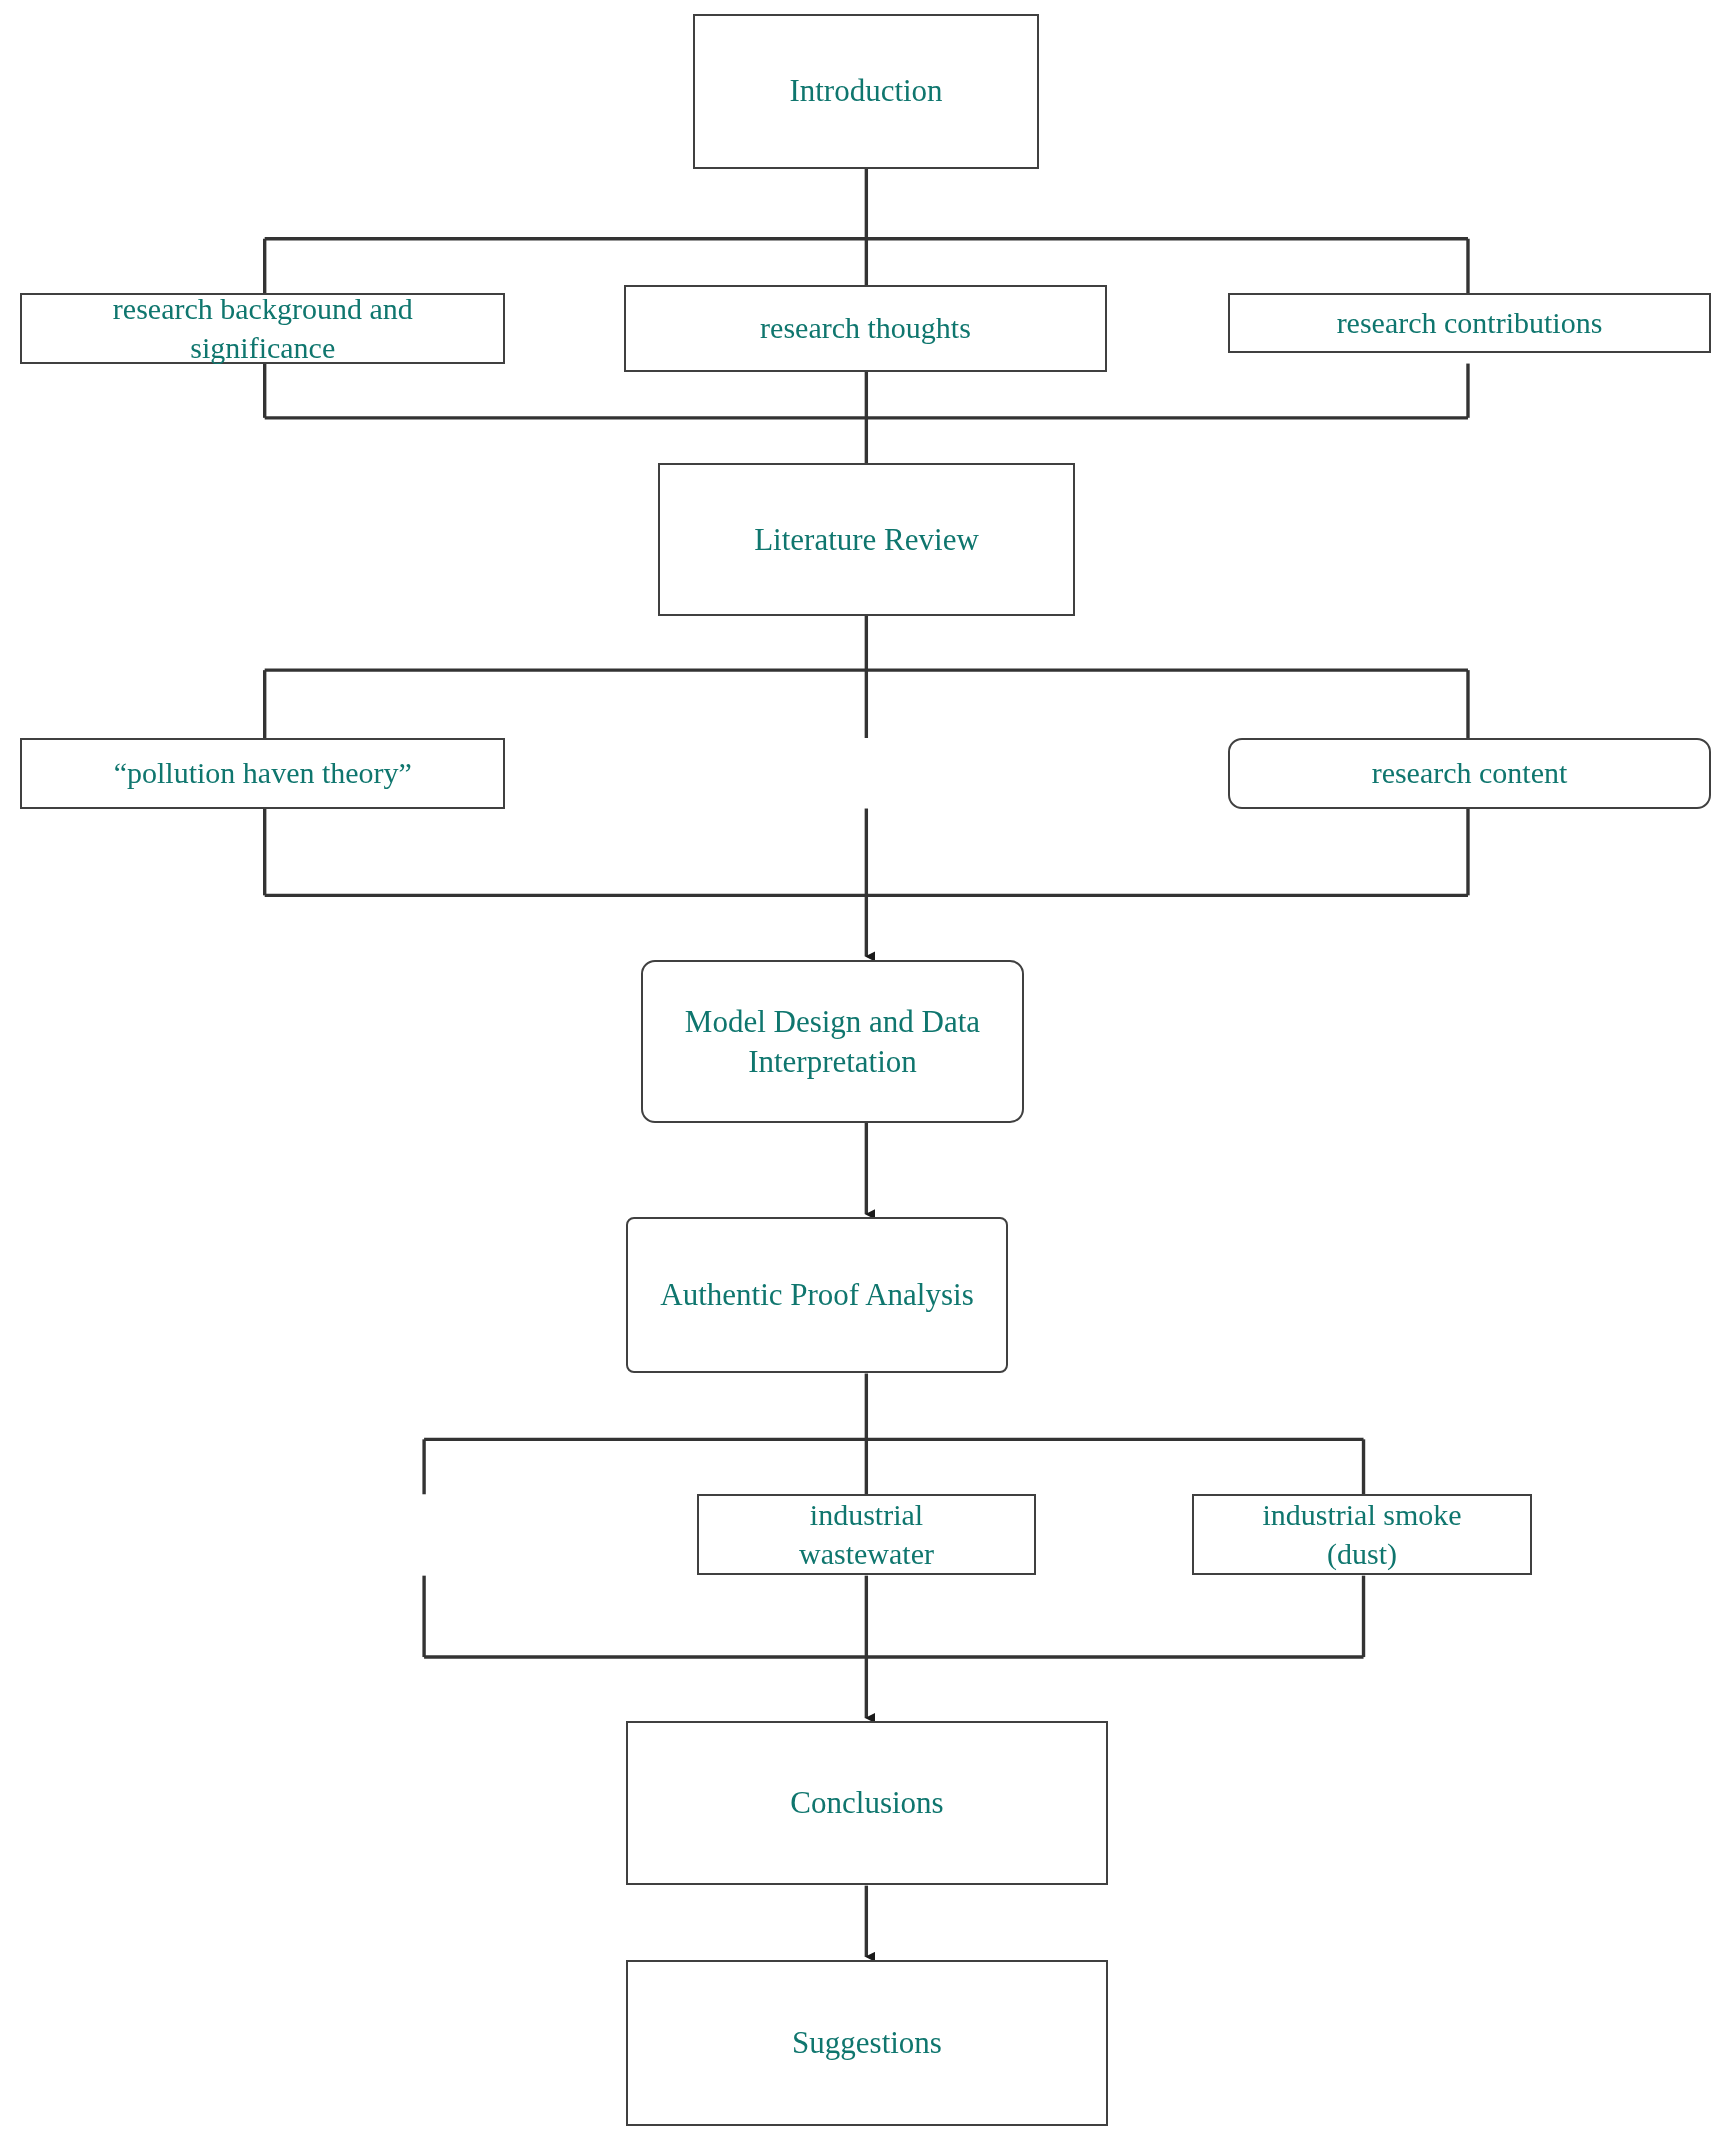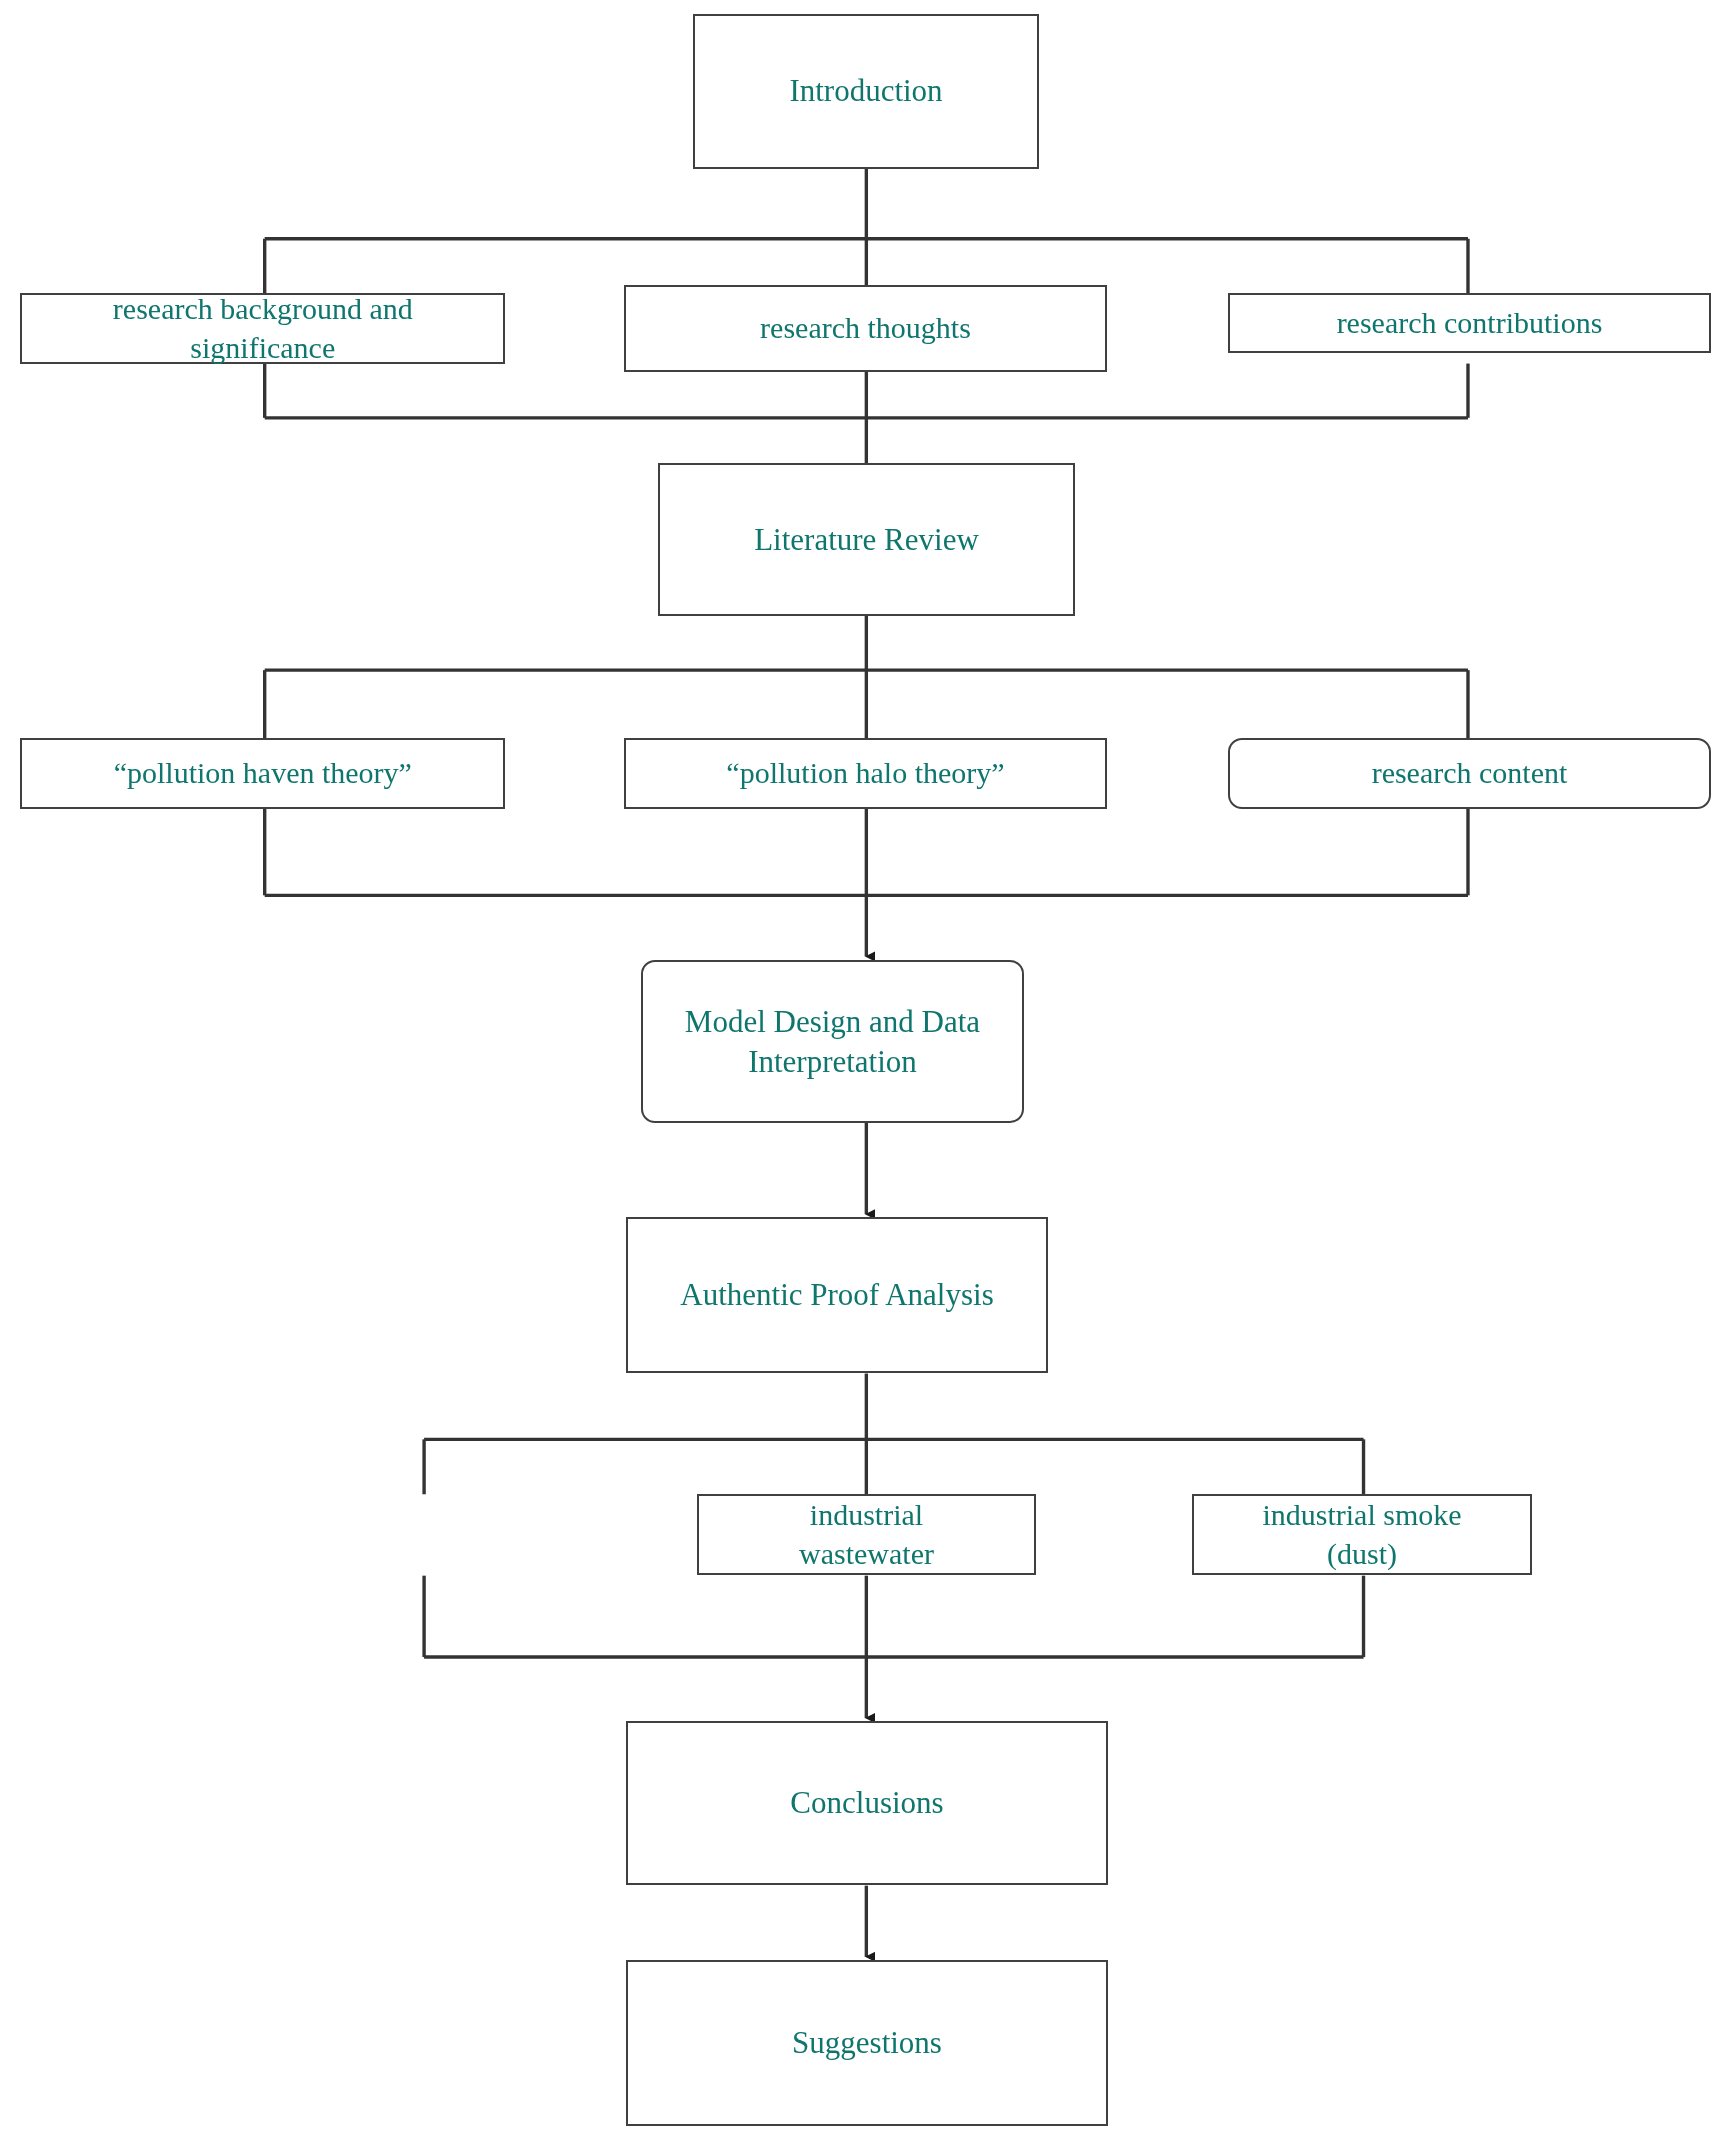--- a/index.html
+++ b/index.html
@@ -126,34 +126,31 @@
   </div>
 
   <div class="node-box" style="left:658px; top:463px; width:417px; height:153px;">
     <span class="node-label fs-big">Literature Review</span>
   </div>
 
   <div class="node-box" style="left:20.3px; top:738px; width:485px; height:71px;">
     <span class="node-label fs-mid">“pollution haven theory”</span>
   </div>
 
-  <div class="node-box" style="left:624px; top:738px; width:483px; height:71px;">
-    <span class="node-label fs-mid">“pollution halo theory”</span>
-  </div>
 
   <div class="node-box" style="left:1228px; top:738px; width:483px; height:71px;border-radius:14px;">
     <span class="node-label fs-mid">research content</span>
   </div>
 
   <div class="node-box" style="left:641px; top:960px; width:383px; height:163px;border-radius:14px;">
     <span class="node-label fs-big">Model Design and Data
 Interpretation</span>
   </div>
 
-  <div class="node-box" style="left:626px; top:1217px; width:422px; height:156px;">
+  <div class="node-box" style="left:626px; top:1217px; width:382px; height:156px;border-radius:8px;">
     <span class="node-label fs-big">Authentic Proof Analysis</span>
   </div>
 
 
   <div class="node-box" style="left:697px; top:1494px; width:339px; height:81px;">
     <span class="node-label fs-mid">industrial
 wastewater</span>
   </div>
 
   <div class="node-box" style="left:1192px; top:1494px; width:340px; height:81px;font-family:Liberation Serif, serif;">

